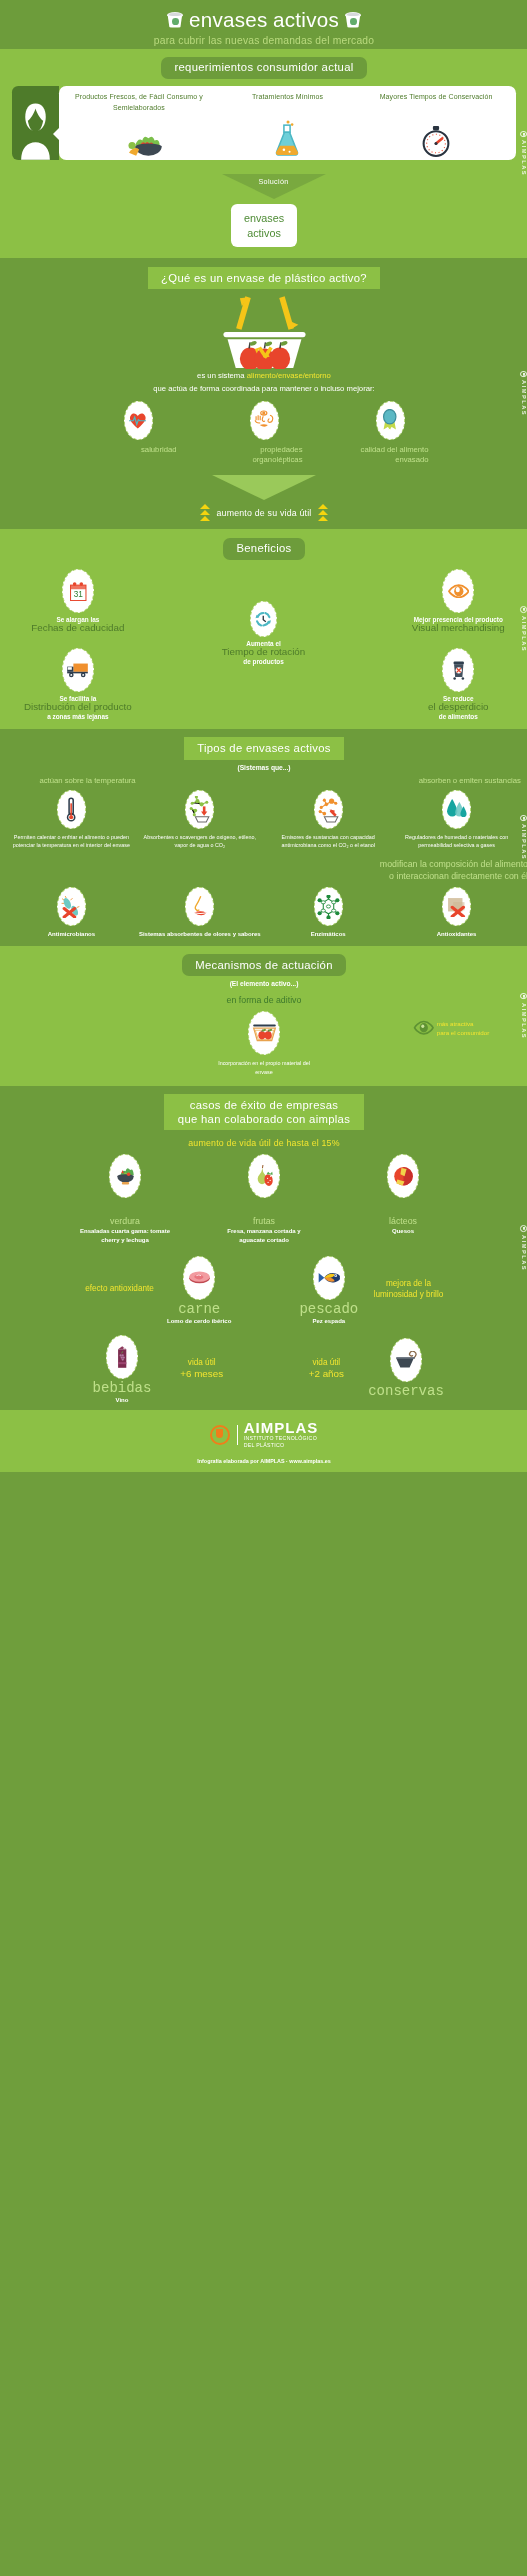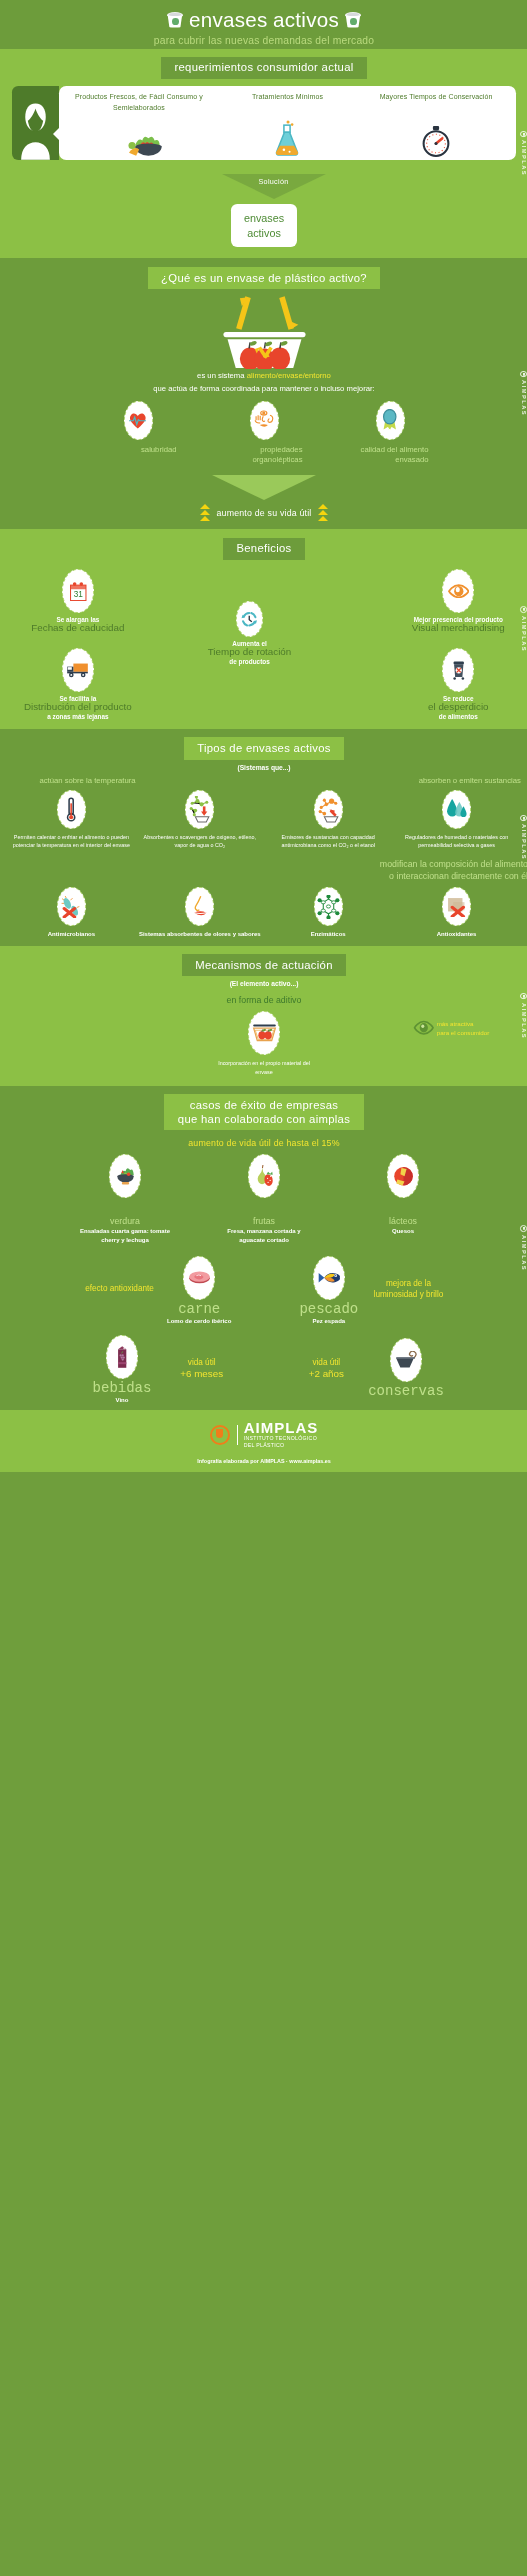--- a/index.html
+++ b/index.html
@@ -42,21 +42,21 @@
   .hdr-pill {
     display: inline-block;
     padding: 3.6px 13.4px 4.6px;
     color: #ffffff;
     font-size: 11.3px;
     letter-spacing: 0.3px;
     font-family: "Liberation Sans Narrow","Liberation Sans",sans-serif;
     text-align: center;
     line-height: 1.25;
   }
-  .hdr-pill.on-light { background: #6d9c3b; }
+  .hdr-pill.on-light { background: #6d9c3b; border-radius: 7px; }
   .hdr-pill.on-dark  { background: #8cc045; }
   .center { text-align: center; }
 
   
   .hero { padding: 8.2px 0 3.1px; text-align: center; }
   .hero-title {
     display: flex; align-items: center; justify-content: center; gap: 5.2px;
   }
   .hero-title .word {
     font-size: 20.6px; color: #ffffff; letter-spacing: 0.3px;
@@ -465,21 +465,21 @@
             <rect x="3" y="8" width="30" height="8" fill="#e8452c" opacity=".75"></rect>
             <circle cx="11" cy="6" r="3.5" fill="#e8452c"></circle>
               <circle cx="24" cy="6" r="3.5" fill="#e8452c"></circle>
             <text x="18" y="32" font-size="16" fill="#2f7d32" text-anchor="middle" font-family="Liberation Sans, sans-serif">31</text>
           </svg>
         </div>
         <div class="cap1">Se alargan las</div>
         <div class="cap2">Fechas de caducidad</div>
       </div>
 
-      <div class="ben-item" style="left:185px; top:36px;">
+      <div class="ben-item" style="left:199px; top:36px;">
         <div class="oval o2">
           <svg width="18.5" height="18.5" viewBox="0 0 36 36" aria-hidden="true">
             <g fill="none" stroke="#4cb7c4" stroke-width="4" stroke-linecap="round">
               <path d="M7 13 a13 13 0 0 1 11 -7"></path>
                 <path d="M29 23 a13 13 0 0 1 -11 7"></path>
               <path d="M30 14 a13 13 0 0 0 -8 -8"></path>
                 <path d="M6 22 a13 13 0 0 0 8 8"></path>
             </g>
             <path d="M5 9 l5 5 l-7 2z" fill="#4cb7c4"></path>
               <path d="M31 27 l-5 -5 l7 -2z" fill="#4cb7c4"></path>

